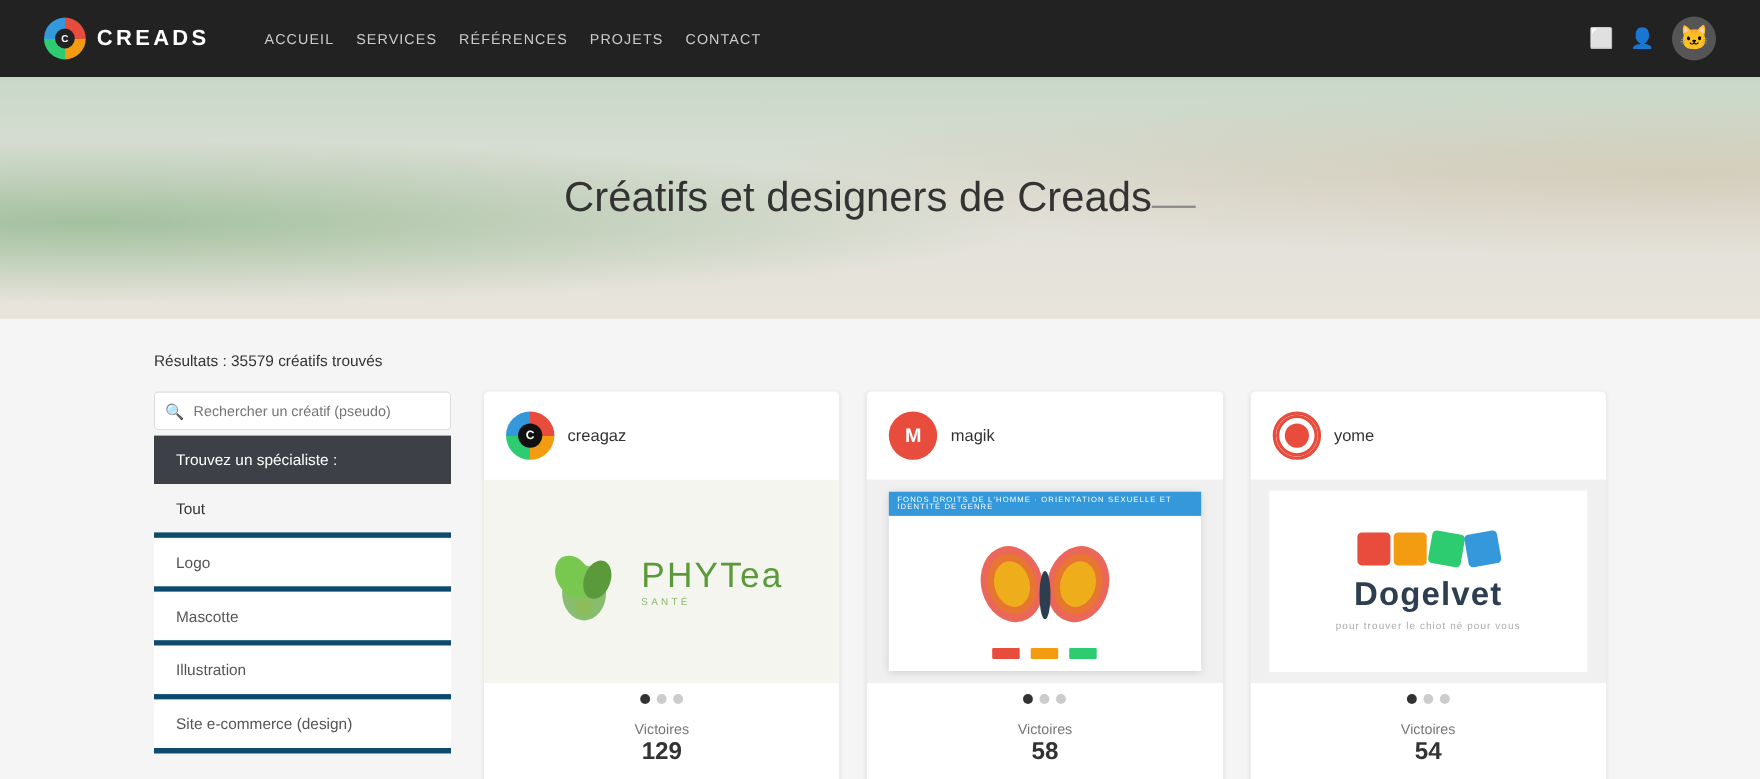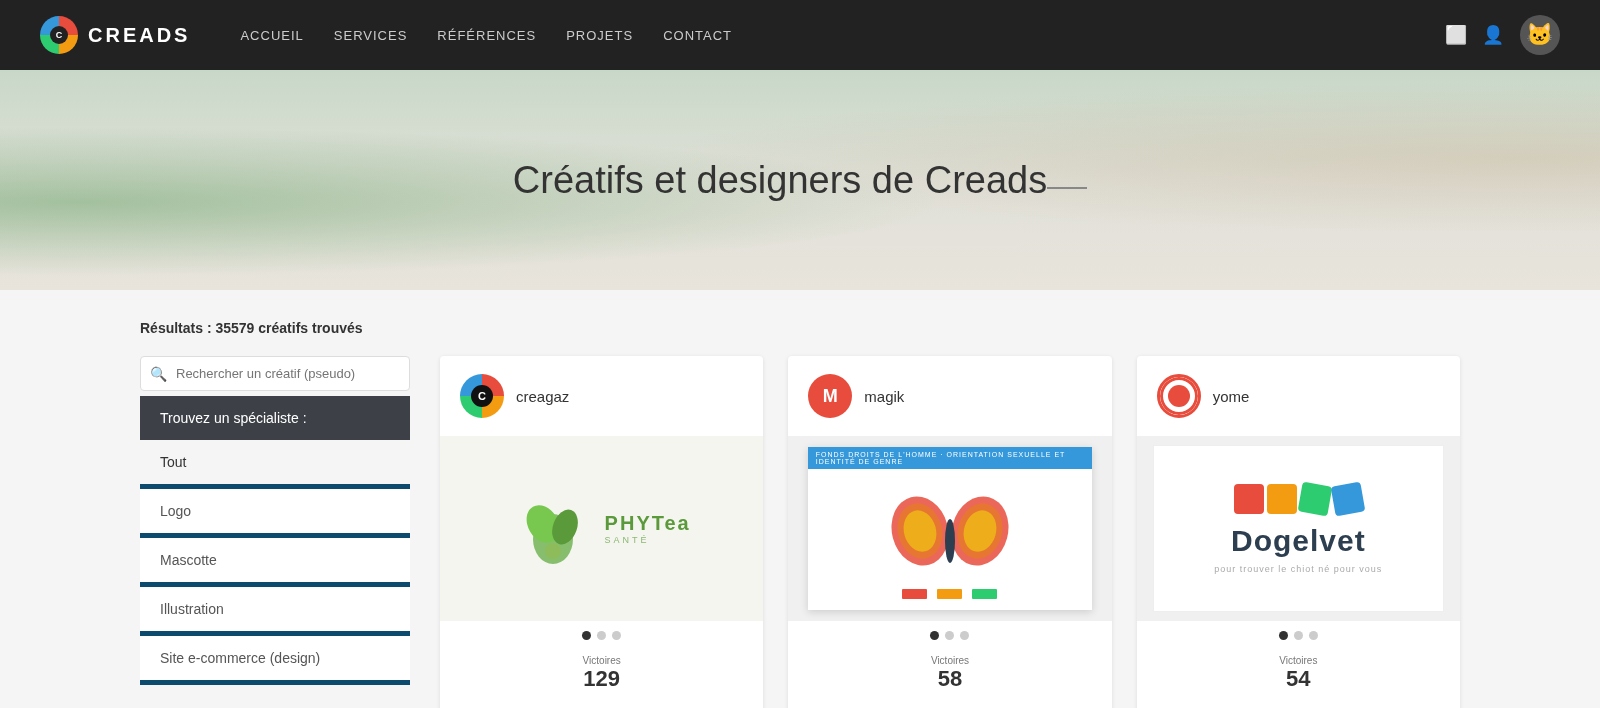--- a/index.html
+++ b/index.html
@@ -46,21 +46,21 @@
       font-weight: bold;
     }
     .logo-text {
       color: white;
       font-size: 20px;
       font-weight: bold;
       letter-spacing: 3px;
     }
     .nav-links {
       display: flex;
-      gap: 30px;
+      gap: 20px;
     }
     .nav-link {
       color: #ccc;
       text-decoration: none;
       font-size: 13px;
       letter-spacing: 1px;
       cursor: pointer;
     }
     .navbar-right {
       display: flex;
@@ -127,21 +127,21 @@
       max-width: 1400px;
       margin: 0 auto;
       padding: 30px 40px;
     }
     .results-text {
       font-size: 14px;
       color: #333;
       margin-bottom: 20px;
     }
     .results-text strong {
-      font-weight: bold;
+      font-weight: normal;
     }
 
     .content-layout {
       display: flex;
       gap: 30px;
     }
 
     
     .sidebar {
       width: 270px;
@@ -252,21 +252,21 @@
       background: #ccc;
     }
     .dot.active {
       background: #333;
     }
     .card-stats {
       text-align: center;
       padding: 5px 0 8px;
     }
     .card-stats-label {
-      font-size: 10px;
+      font-size: 13px;
       color: #777;
     }
     .card-stats-number {
       font-size: 22px;
       font-weight: bold;
       color: #333;
     }
     .card-trophies {
       display: flex;
       justify-content: center;
@@ -341,21 +341,21 @@
 
           <div style="display:flex;align-items:center;gap:12px;background:#f5f5f0;width:100%;height:100%;justify-content:center;">
             <svg width="80" height="80" viewBox="0 0 80 80">
 
               <ellipse cx="40" cy="50" rx="20" ry="25" fill="#6ab04c" opacity="0.8"></ellipse>
               <ellipse cx="30" cy="35" rx="15" ry="20" fill="#78c850" transform="rotate(-30 30 35)"></ellipse>
               <ellipse cx="52" cy="38" rx="12" ry="18" fill="#5a9a3a" transform="rotate(20 52 38)"></ellipse>
               <circle cx="40" cy="62" r="8" fill="#8fbc5a"></circle>
             </svg>
             <div style="display:flex;flex-direction:column;">
-              <span style="font-size:20px;font-weight:bold;color:#5a9a3a;letter-spacing:2px;">PHYTea</span>
+              <span style="font-size:32px;font-weight:normal;color:#5a9a3a;letter-spacing:2px;">PHYTea</span>
               <span style="font-size:9px;letter-spacing:3px;color:#8ab870;">SANTÉ</span>
             </div>
           </div>
         </div>
         <div class="card-dots">
           <div class="dot active"></div>
           <div class="dot"></div>
           <div class="dot"></div>
         </div>
         <div class="card-stats">

